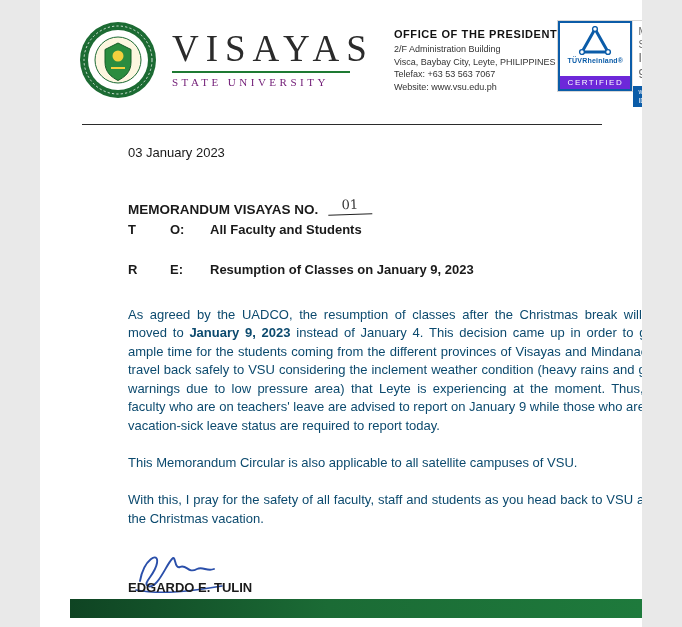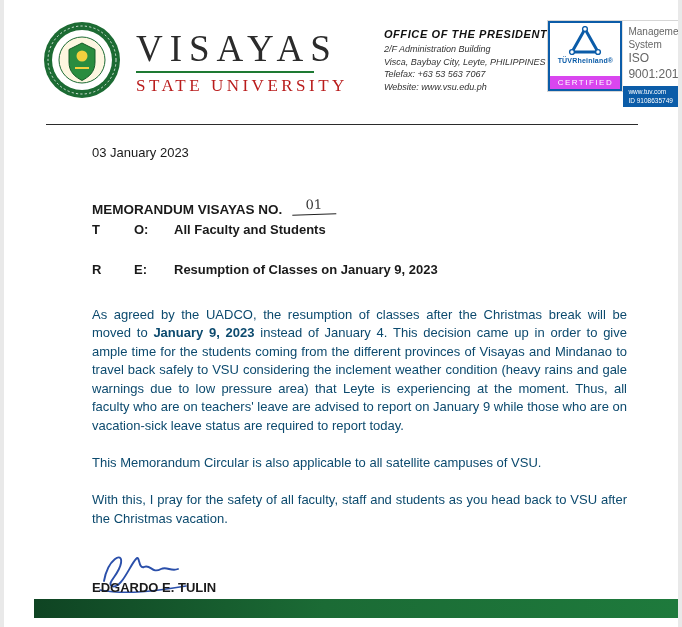--- a/index.html
+++ b/index.html
@@ -1,20 +1,20 @@
 <!DOCTYPE html>
 <html><head>
 <meta charset="utf-8">
 <style>
   * { box-sizing: border-box; margin: 0; padding: 0; }
   html, body { background: #e9e9e9; }
   body { font-family: "Liberation Sans", sans-serif; }
   .page {
     position: relative;
-    width: 674px;
+    width: 602px;
     height: 627px;
     background: #ffffff;
     margin: 0 auto;
     overflow: hidden;
     color: #1a1a1a;
   }
 
   
   .letterhead {
     position: absolute;
@@ -33,30 +33,29 @@
     white-space: nowrap;
   }
   .wordmark-rule {
     height: 2px;
     background: #1e7a33;
     margin: 4px 0 3px 0;
     width: 178px;
   }
   .wordmark-line2 {
     font-family: "Liberation Serif", serif;
-    font-size: 17px;
+    font-size: 11px;
     letter-spacing: 3.5px;
-    color: #b91c1c;
+    color: #701a75;
     white-space: nowrap;
   }
   .office {
-    margin-left: 36px;
+    margin-left: 20px;
     padding-top: 8px;
     flex: 0 0 auto;
-    font-style: italic;
   }
   .office-title {
     font-size: 11px;
     font-weight: bold;
     letter-spacing: 0.6px;
     color: #111;
     margin-bottom: 3px;
   }
   .office-line {
     font-size: 9px;
@@ -83,21 +82,21 @@
   .cert-brand {
     font-size: 7px;
     font-weight: bold;
     color: #0b5ca8;
     letter-spacing: 0.2px;
     margin-top: 1px;
   }
   .cert-band {
     margin-top: auto;
     width: 100%;
-    background: #d946ef;
+    background: #6d28d9;
     color: #fff;
     font-size: 8px;
     letter-spacing: 1.5px;
     text-align: center;
     padding: 2px 0;
   }
   .cert-right {
     flex: 1;
     display: flex;
     flex-direction: column;

